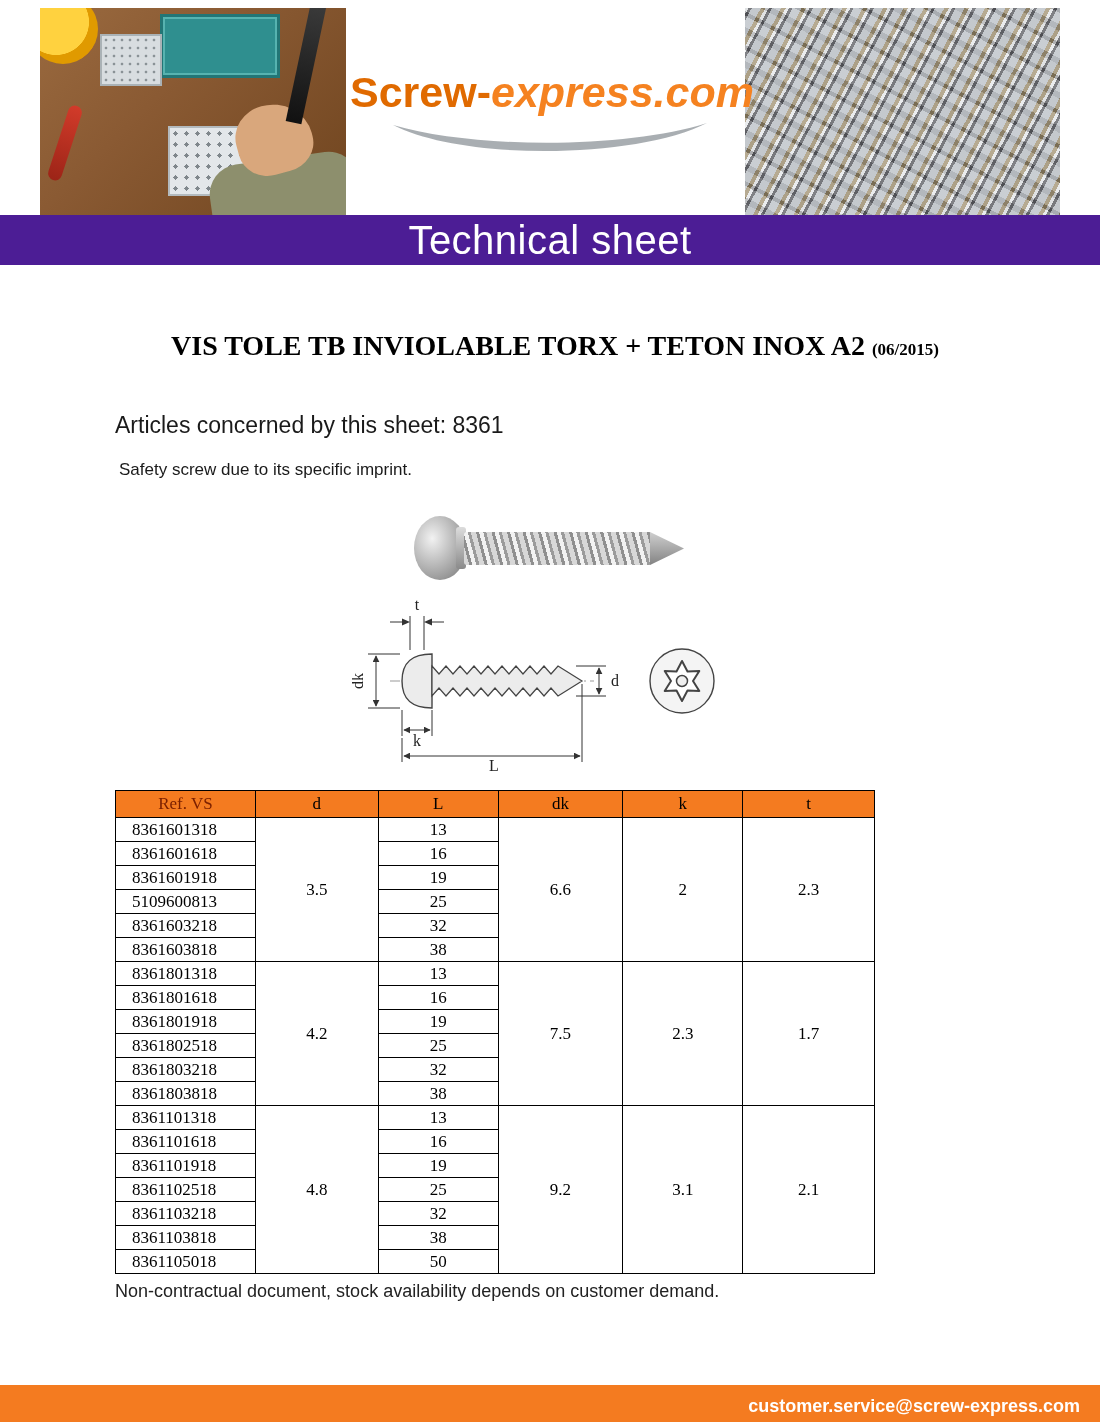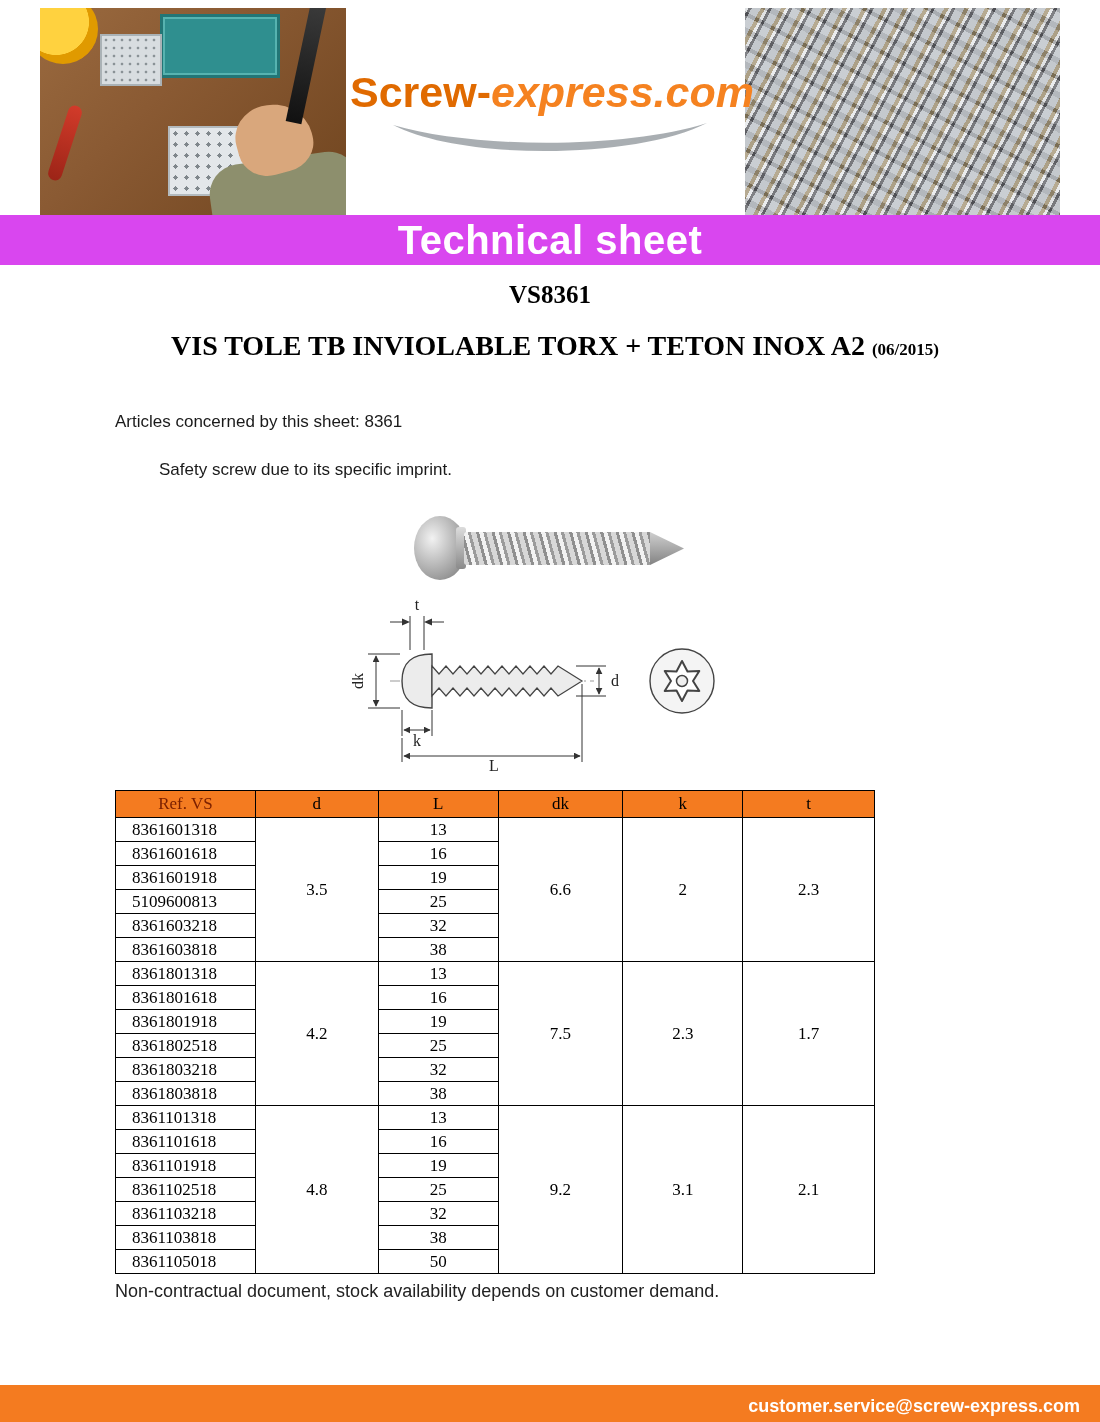--- a/index.html
+++ b/index.html
@@ -30,33 +30,33 @@
   .driver { left:258px; top:-4px; width:16px; height:120px; background:linear-gradient(#3a3a3a,#111); transform:rotate(12deg); }
 
   
   .logo { position:absolute; left:350px; top:68px; width:400px; text-align:right; }
   .logo-line { font-family:"Liberation Sans", sans-serif; font-size:43px; white-space:nowrap; }
   .logo-p1 { font-weight:800; color:#e06a00; }
   .logo-p2 { font-style:italic; font-weight:600; color:#f58220; }
   .swoosh { display:block; margin:2px auto 0 auto; }
 
   
-  .banner { position:absolute; left:0; top:215px; width:1100px; height:50px; background:#d946ef;
-    color:#ffffff; font-family:"Liberation Sans", sans-serif; font-weight:700; font-size:40px;
+  .banner { position:absolute; left:0; top:215px; width:1100px; height:50px; background:#4c1d95;
+    color:#ffffff; font-family:"Liberation Sans", sans-serif; font-weight:400; font-size:40px;
     text-align:center; line-height:50px; letter-spacing:0.5px; }
 
   
   .doc-ref { position:absolute; left:0; top:281px; width:1100px; text-align:center;
     font-weight:700; font-size:25px; color:#000; }
   .main-title { position:absolute; left:5px; top:330px; width:1100px; text-align:center;
     font-weight:700; font-size:28px; color:#000; }
   .main-title .date { font-size:17px; }
 
-  .articles { position:absolute; left:115px; top:412px; font-family:"Liberation Sans", sans-serif; font-size:17px; color:#1a1a1a; }
-  .safety   { position:absolute; left:119px; top:460px; font-family:"Liberation Sans", sans-serif; font-size:17px; color:#1a1a1a;margin-left:40px; }
+  .articles { position:absolute; left:115px; top:412px; font-family:"Liberation Sans", sans-serif; font-size:23px; color:#1a1a1a; }
+  .safety   { position:absolute; left:119px; top:460px; font-family:"Liberation Sans", sans-serif; font-size:17px; color:#1a1a1a; }
 
   
   .screw-photo { position:absolute; left:408px; top:503px; width:285px; height:92px; }
   .p-head { position:absolute; left:6px; top:13px; width:52px; height:64px; border-radius:50%;
     background:radial-gradient(ellipse at 35% 35%, #f2f2f2, #9a9a9a 70%, #6f6f6f); }
   .p-collar { position:absolute; left:48px; top:24px; width:10px; height:42px; border-radius:3px;
     background:linear-gradient(#dcdcdc,#8a8a8a); }
   .p-shank { position:absolute; left:56px; top:29px; width:188px; height:33px; border-radius:3px;
     background:repeating-linear-gradient(75deg, #d8d8d8 0 5px, #8f8f8f 5px 8px, #f2f2f2 8px 12px, #9b9b9b 12px 15px); }
   .p-tip { position:absolute; left:242px; top:29px; width:34px; height:33px;
@@ -104,21 +104,20 @@
     <div class="logo-line">
       <span class="logo-p1">Screw-</span><span class="logo-p2">express.com</span>
     </div>
     <svg class="swoosh" width="330" height="34" viewBox="0 0 330 34">
       <path d="M8,6 C90,30 240,30 322,4 C252,40 78,42 8,6 Z" fill="#9aa0a4" opacity="0.85"></path>
     </svg>
   </div>
 
   <div class="banner">Technical sheet</div>
 
-  <div class="doc-ref">VS8361</div>
   <div class="main-title">
     <span>VIS TOLE TB INVIOLABLE TORX + TETON INOX A2</span>
     <span class="date">(06/2015)</span>
   </div>
 
   <div class="articles">Articles concerned by this sheet: 8361</div>
   <div class="safety">Safety screw due to its specific imprint.</div>
 
   <div class="screw-photo">
     <div class="p-head"></div>

